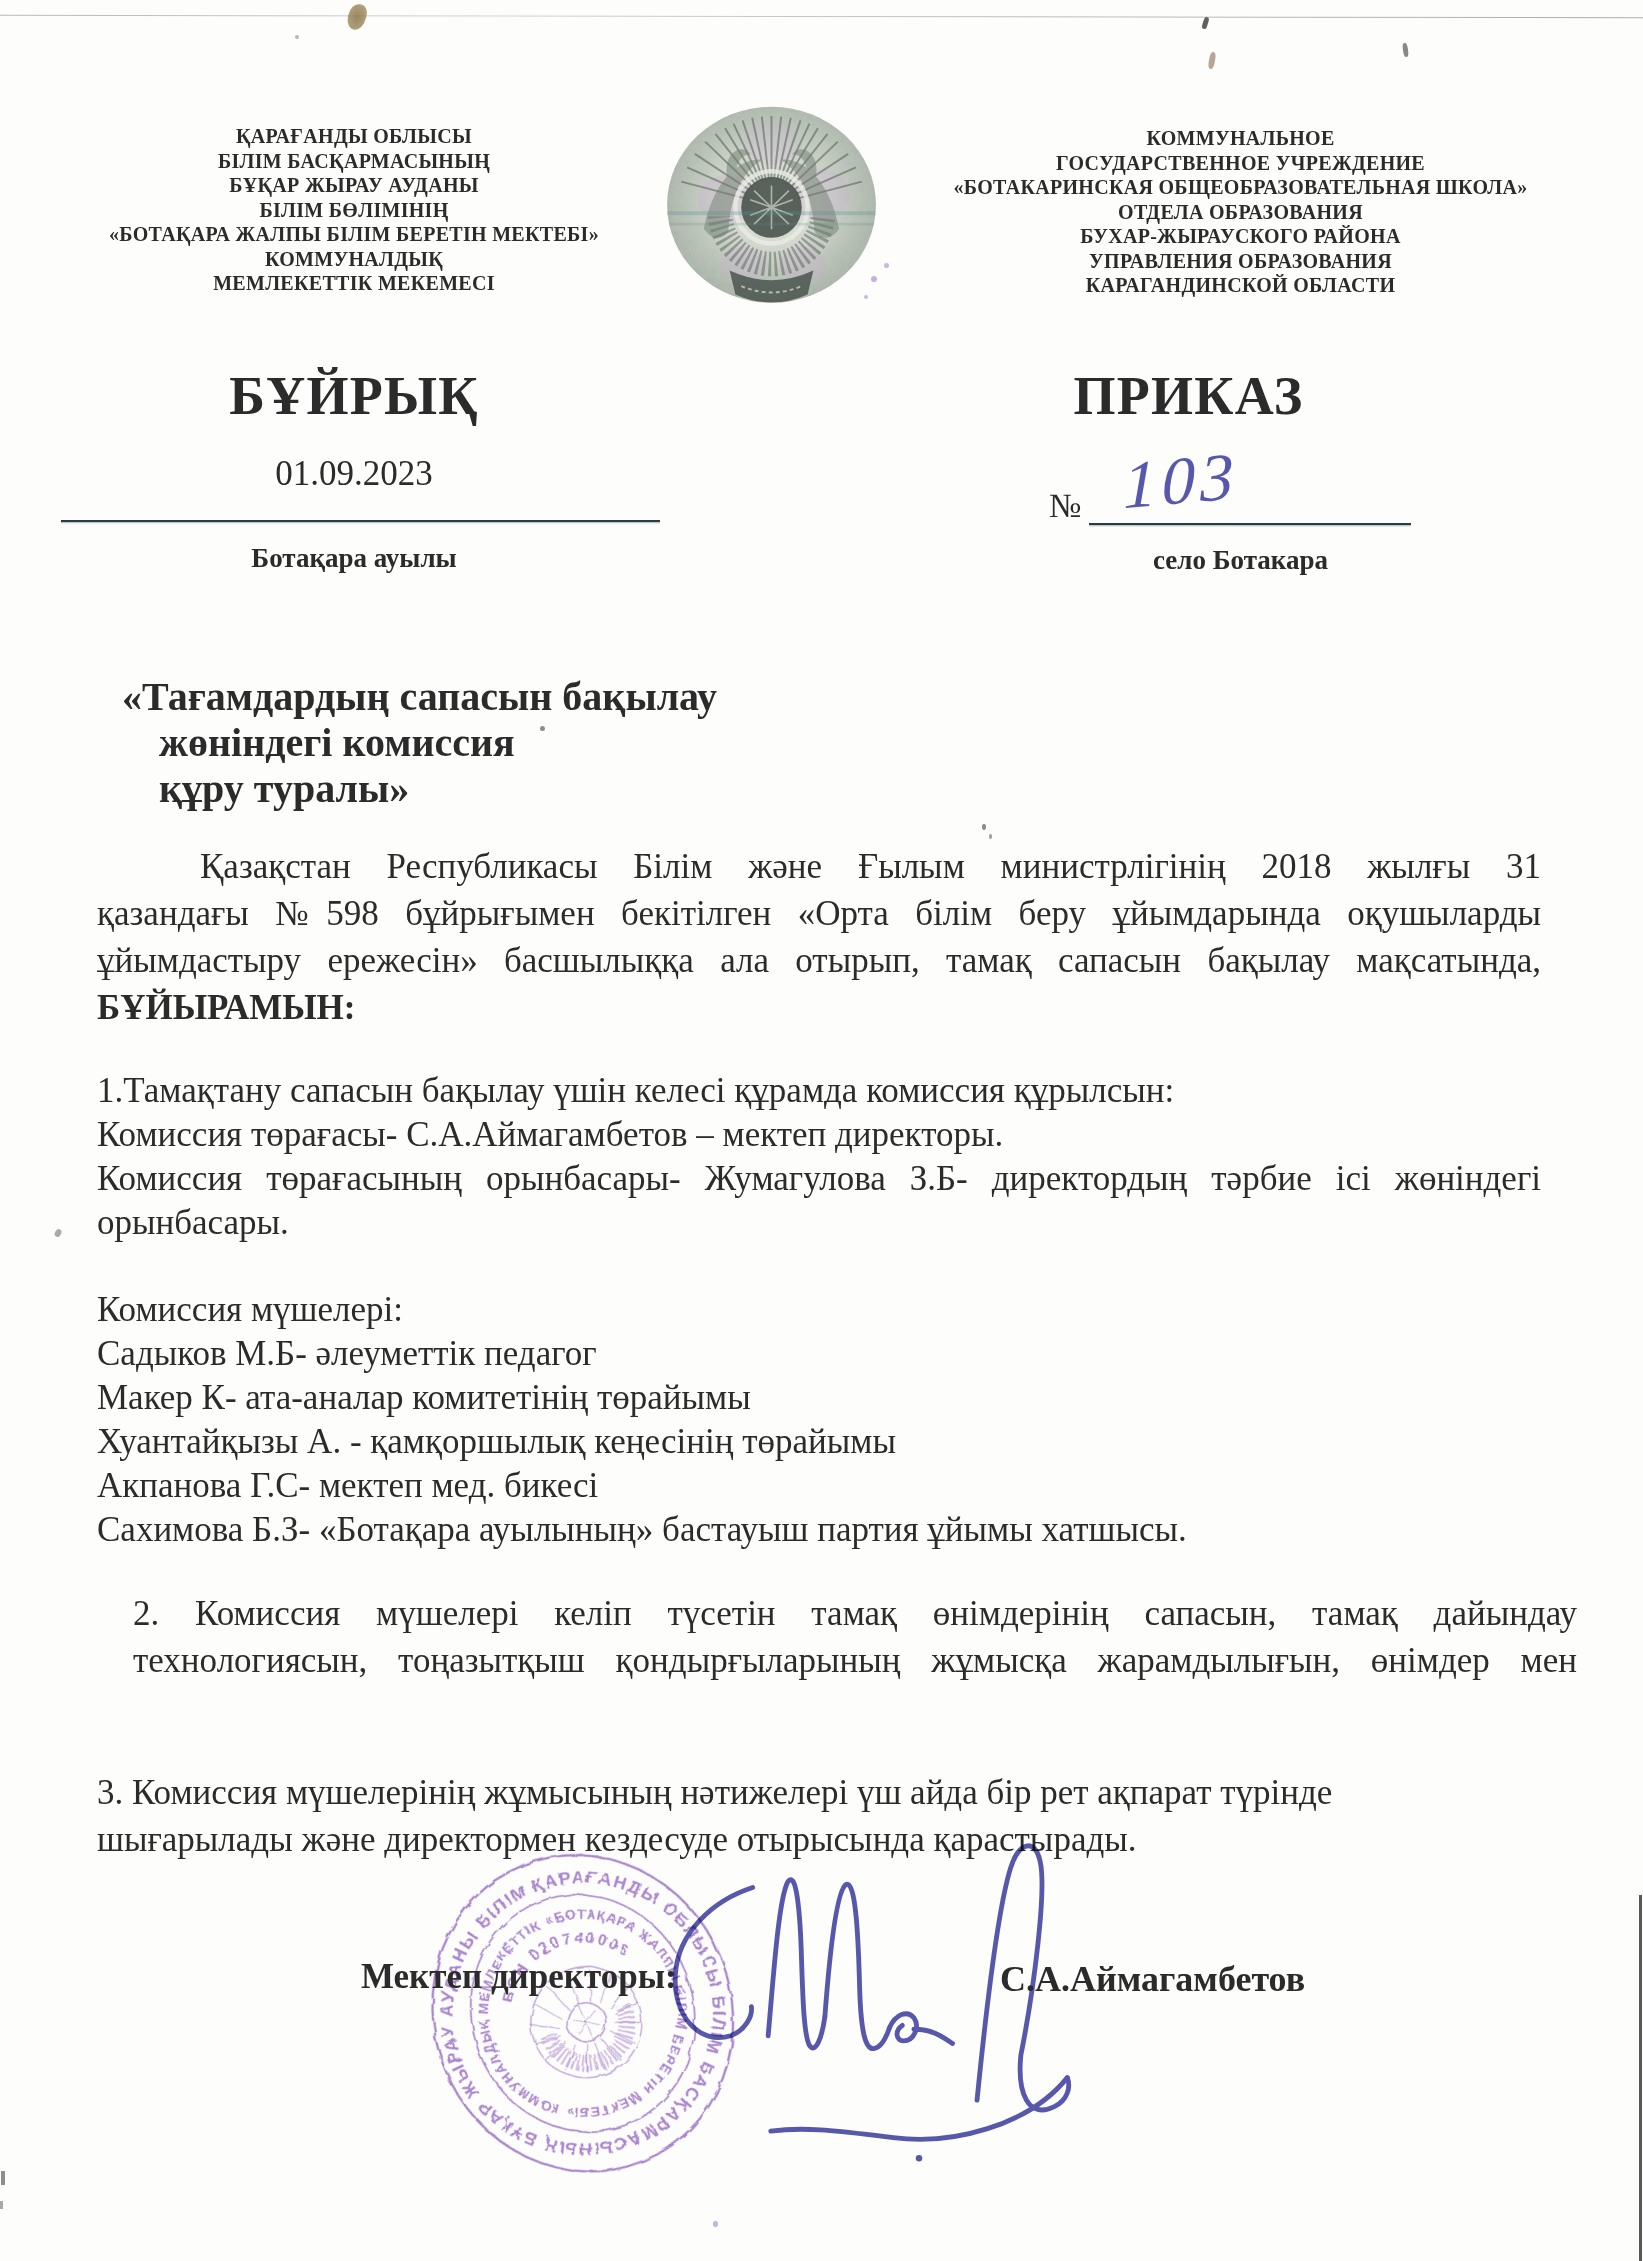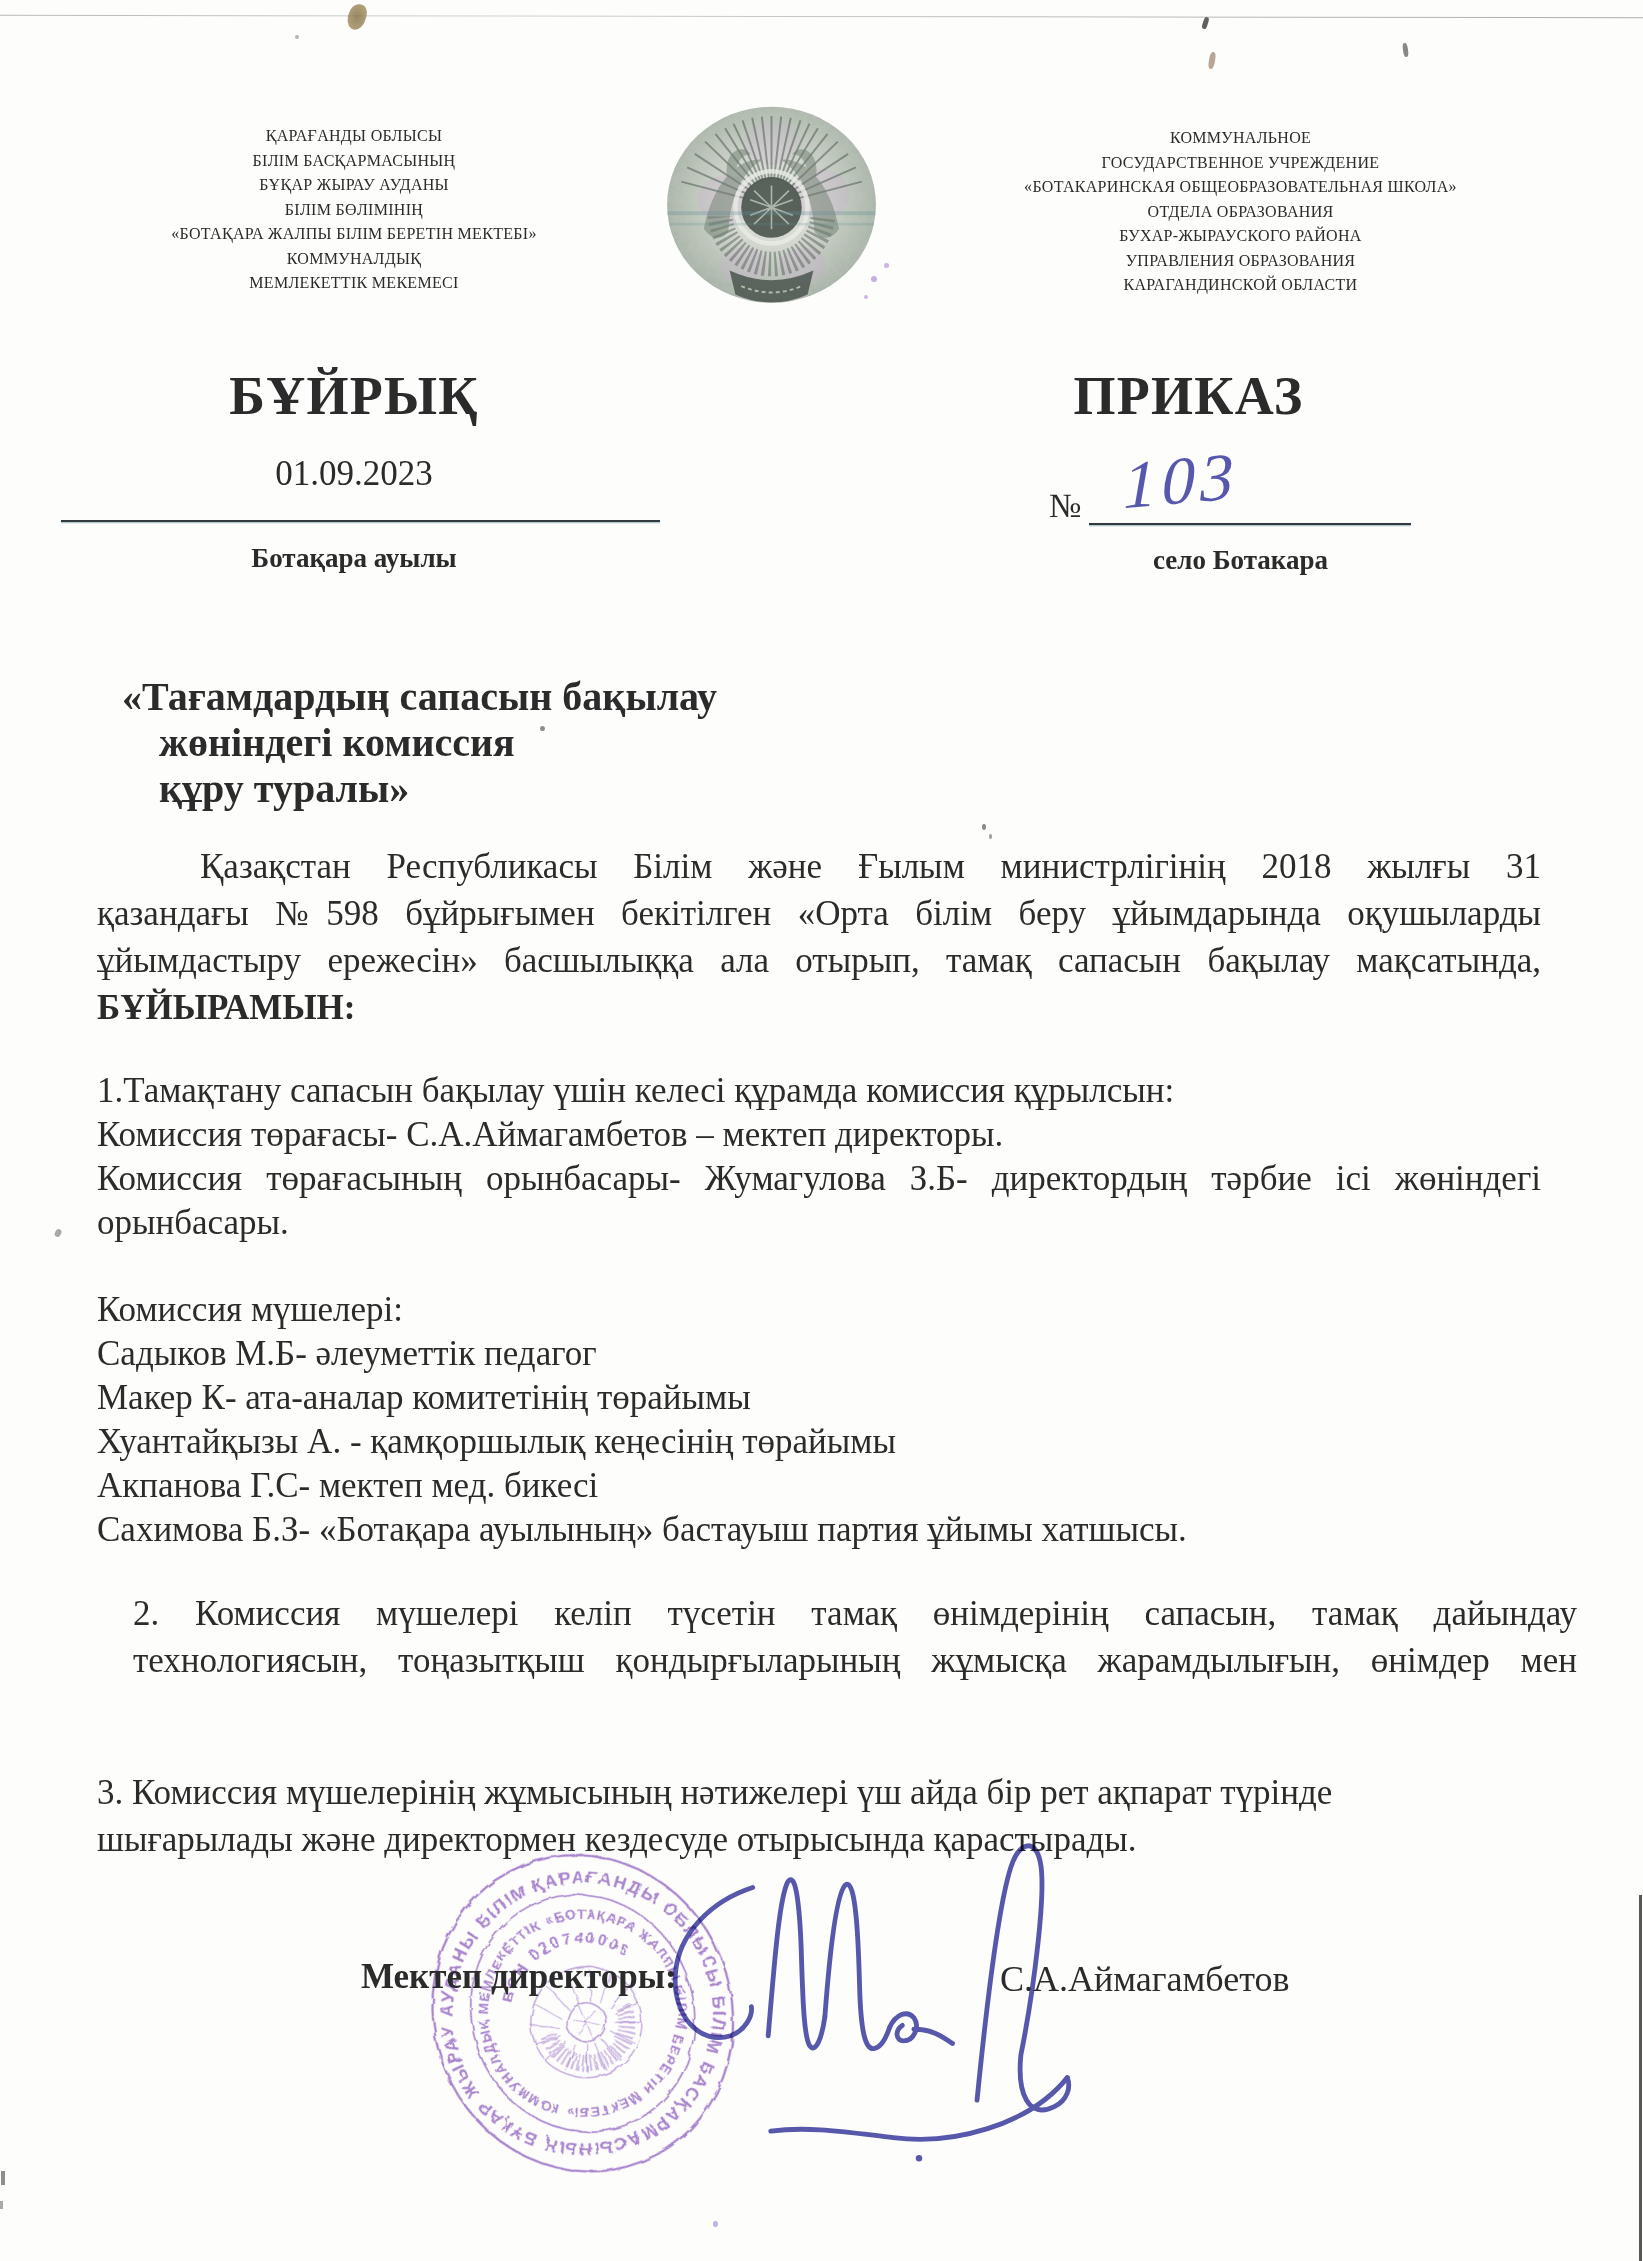--- a/index.html
+++ b/index.html
@@ -6,21 +6,21 @@
     --ink:#2b2b2b;
     --accent-blue:#4a4aa8;
     --stamp-purple:#9b6fc9;
   }
   html,body{margin:0;padding:0;background:#e8e8e4;}
   .page{
     position:relative;width:1644px;height:2261px;background:#fdfdfb;
     font-family:"Liberation Serif", serif;color:var(--ink);overflow:hidden;
   }
   
-  .lh{position:absolute;text-align:center;font-weight:normal;font-size:16px;line-height:24.5px;letter-spacing:0.3px;}
+  .lh{position:absolute;text-align:center;font-weight:bold;font-size:20px;line-height:24.5px;letter-spacing:0.3px;}
   .lh-left{left:77px;top:124px;width:554px;}
   .lh-right{left:912px;top:126px;width:657px;}
   .emblem{position:absolute;left:665px;top:103px;width:213px;height:203px;}
   
   .big-title{position:absolute;font-size:54px;font-weight:bold;letter-spacing:1.3px;text-align:center;}
   .title-kk{left:77px;top:365px;width:554px;}
   .title-ru{left:860px;top:365px;width:657px;}
   .date{position:absolute;left:77px;top:454px;width:554px;text-align:center;font-size:35px;}
   .num-label{position:absolute;left:1049px;top:487px;font-size:34px;}
   .num-value{
@@ -42,21 +42,21 @@
   .jl{text-align:justify;text-align-last:justify;}
   .indent{text-indent:103px;}
   .intro{top:843px;line-height:47px;}
   .resolution{font-weight:bold;}
   .item1{top:1069px;line-height:44px;}
   .members{top:1288px;line-height:44px;}
   .item2{top:1590px;line-height:47px;margin-left:36px;}
   .item3{top:1769px;line-height:47px;}
   
   .sig-label{position:absolute;left:361px;top:1957px;font-size:35px;font-weight:bold;}
-  .sig-name{position:absolute;left:1000px;top:1958px;font-size:36px;font-weight:normal;}
+  .sig-name{position:absolute;left:1000px;top:1958px;font-size:36px;font-weight:bold;}
   .stamp{position:absolute;left:425px;top:1849px;width:322px;height:335px;mix-blend-mode:multiply;}
   .sig-scrawl{position:absolute;left:616px;top:1823px;width:490px;height:361px;mix-blend-mode:multiply;}
   .stamp svg text{font-family:"Liberation Sans", sans-serif;font-weight:bold;fill:var(--stamp-purple);}
   
   .hairline{position:absolute;left:0;top:16px;width:1644px;height:1.3px;
     background:linear-gradient(90deg,#8f958f 0%,#b9bdb6 30%,#9aa09b 60%,#7d8584 100%);
     opacity:.65;transform:rotate(.08deg);}
   .edge-line{position:absolute;left:1639px;top:1895px;width:3.2px;height:366px;background:#2e2e2e;opacity:.8;}
   .speck{position:absolute;}
 </style>

